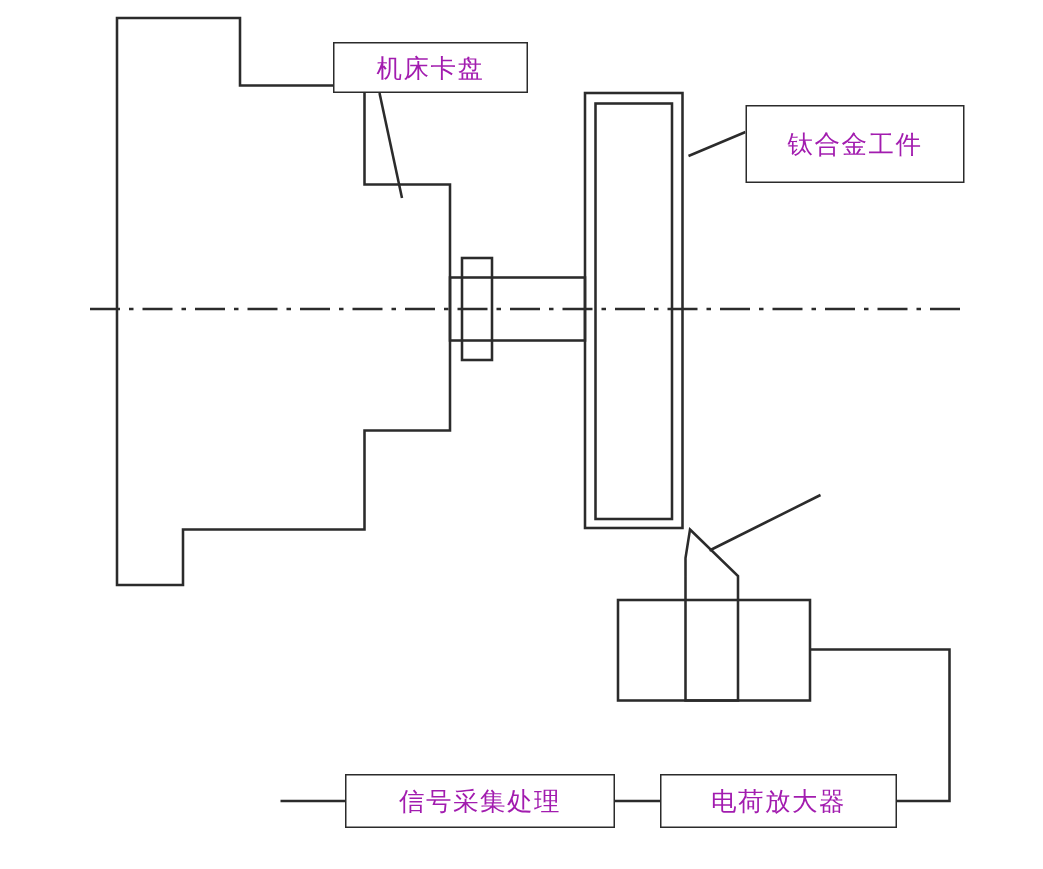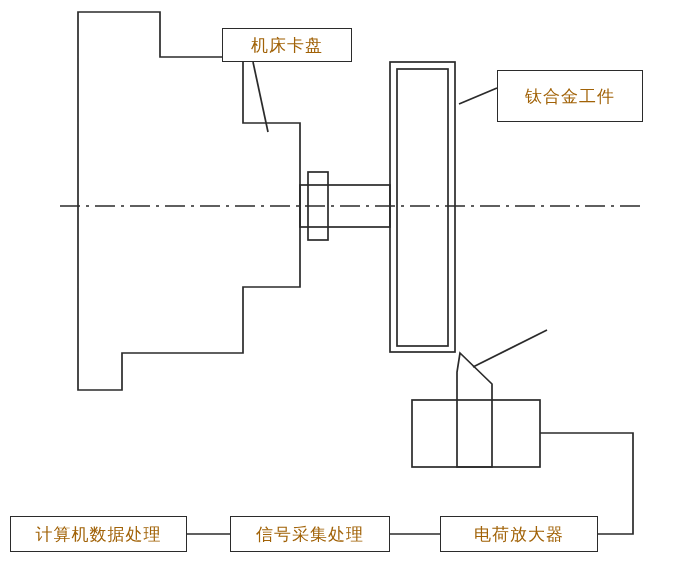--- a/index.html
+++ b/index.html
@@ -21,32 +21,32 @@
     top: 0;
   }
   .label-box, .flow-box {
     position: absolute;
     border: 1.6px solid #2b2b2b;
     background: #ffffff;
     display: flex;
     align-items: center;
     justify-content: center;
     font-size: 17px;
-    color: #a16207;
+    color: #a21caf;
     letter-spacing: 1px;
     box-sizing: border-box;
     white-space: nowrap;
   }
   
   #label-machine-chuck      { left: 222px; top: 28px;  width: 130px; height: 34px; }
   #label-titanium-workpiece { left: 497px; top: 70px;  width: 146px; height: 52px; }
   #label-cutting-tool       { left: 532px; top: 295px; width: 116px; height: 35px; }
   
   #box-computer  { left: 10px;  top: 516px; width: 177px; height: 36px; }
-  #box-signal    { left: 230px; top: 516px; width: 160px; height: 36px; }
+  #box-signal    { left: 230px; top: 516px; width: 180px; height: 36px; }
   #box-amplifier { left: 440px; top: 516px; width: 158px; height: 36px; justify-content: center; }
 </style>
 </head>
 <body>
 
 <div id="stage">
 
   <svg id="lineart" width="695" height="579" viewBox="0 0 695 579">
     <g fill="none" stroke="#2b2b2b" stroke-width="1.7" stroke-linejoin="miter" stroke-linecap="butt">
 
@@ -78,23 +78,20 @@
 
   <div id="label-machine-chuck" class="label-box">
     <span>机床卡盘</span>
   </div>
 
   <div id="label-titanium-workpiece" class="label-box">
     <span>钛合金工件</span>
   </div>
 
 
-  <div id="box-computer" class="flow-box">
-    <span>计算机数据处理</span>
-  </div>
 
   <div id="box-signal" class="flow-box">
     <span>信号采集处理</span>
   </div>
 
   <div id="box-amplifier" class="flow-box">
     <span>电荷放大器</span>
   </div>
 
 </div>

